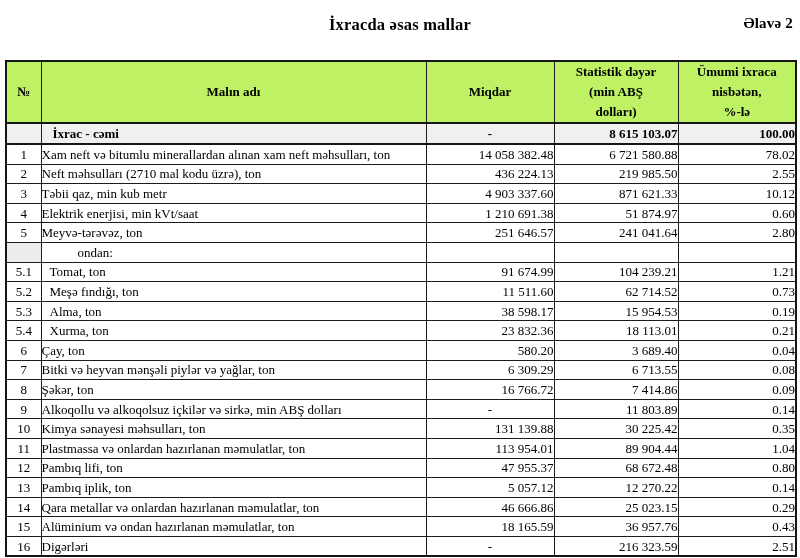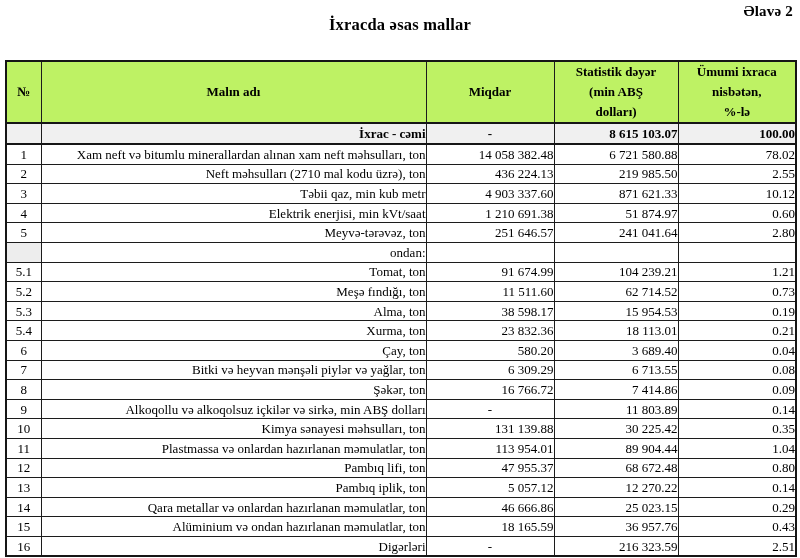--- a/index.html
+++ b/index.html
@@ -7,21 +7,21 @@
     position: relative;
     width: 800px;
     height: 558px;
     background: #ffffff;
     color: #000;
     font-family: "Liberation Serif", "DejaVu Serif", serif;
     overflow: hidden;
   }
   .annex {
     position: absolute;
-    top: 3px;
+    top: 15px;
     right: 7px;
     font-size: 15px;
     font-weight: bold;
     letter-spacing: .2px;
   }
   .doc-title {
     position: absolute;
     top: 15px;
     left: 0;
     width: 100%;
@@ -57,31 +57,31 @@
   }
   table.exports td {
     height: 18.6px;
     padding: 0;
     font-size: 13px;
     line-height: 1;
     vertical-align: middle;
     background: #ffffff;
   }
   td.c-no    { text-align: center; }
-  td.c-name  { text-align: right;  padding-left: 8px; }
+  td.c-name  { text-align: left;  padding-left: 8px; }
   td.c-qty, td.c-value, td.c-share { text-align: right; padding-right: 8px; }
   td.dash    { text-align: center; padding-right: 0; }
   tr.total td {
     background: #f0f0f0;
     font-weight: bold;
     border-bottom: 2px solid #161616;
   }
   tr.total td.c-name { padding-left: 11px; }
   tr.sub   td.c-name { padding-left: 8px; }
-  tr.group td.c-name { padding-left: 62px; }
+  tr.group td.c-name { padding-left: 36px; }
   tr.group td.c-no   { background: #ededed; }
 </style>
 </head>
 <body>
 
 <div class="page">
   <div class="annex">Əlavə 2</div>
   <div class="doc-title">İxracda əsas mallar</div>
 
   <table class="exports">

